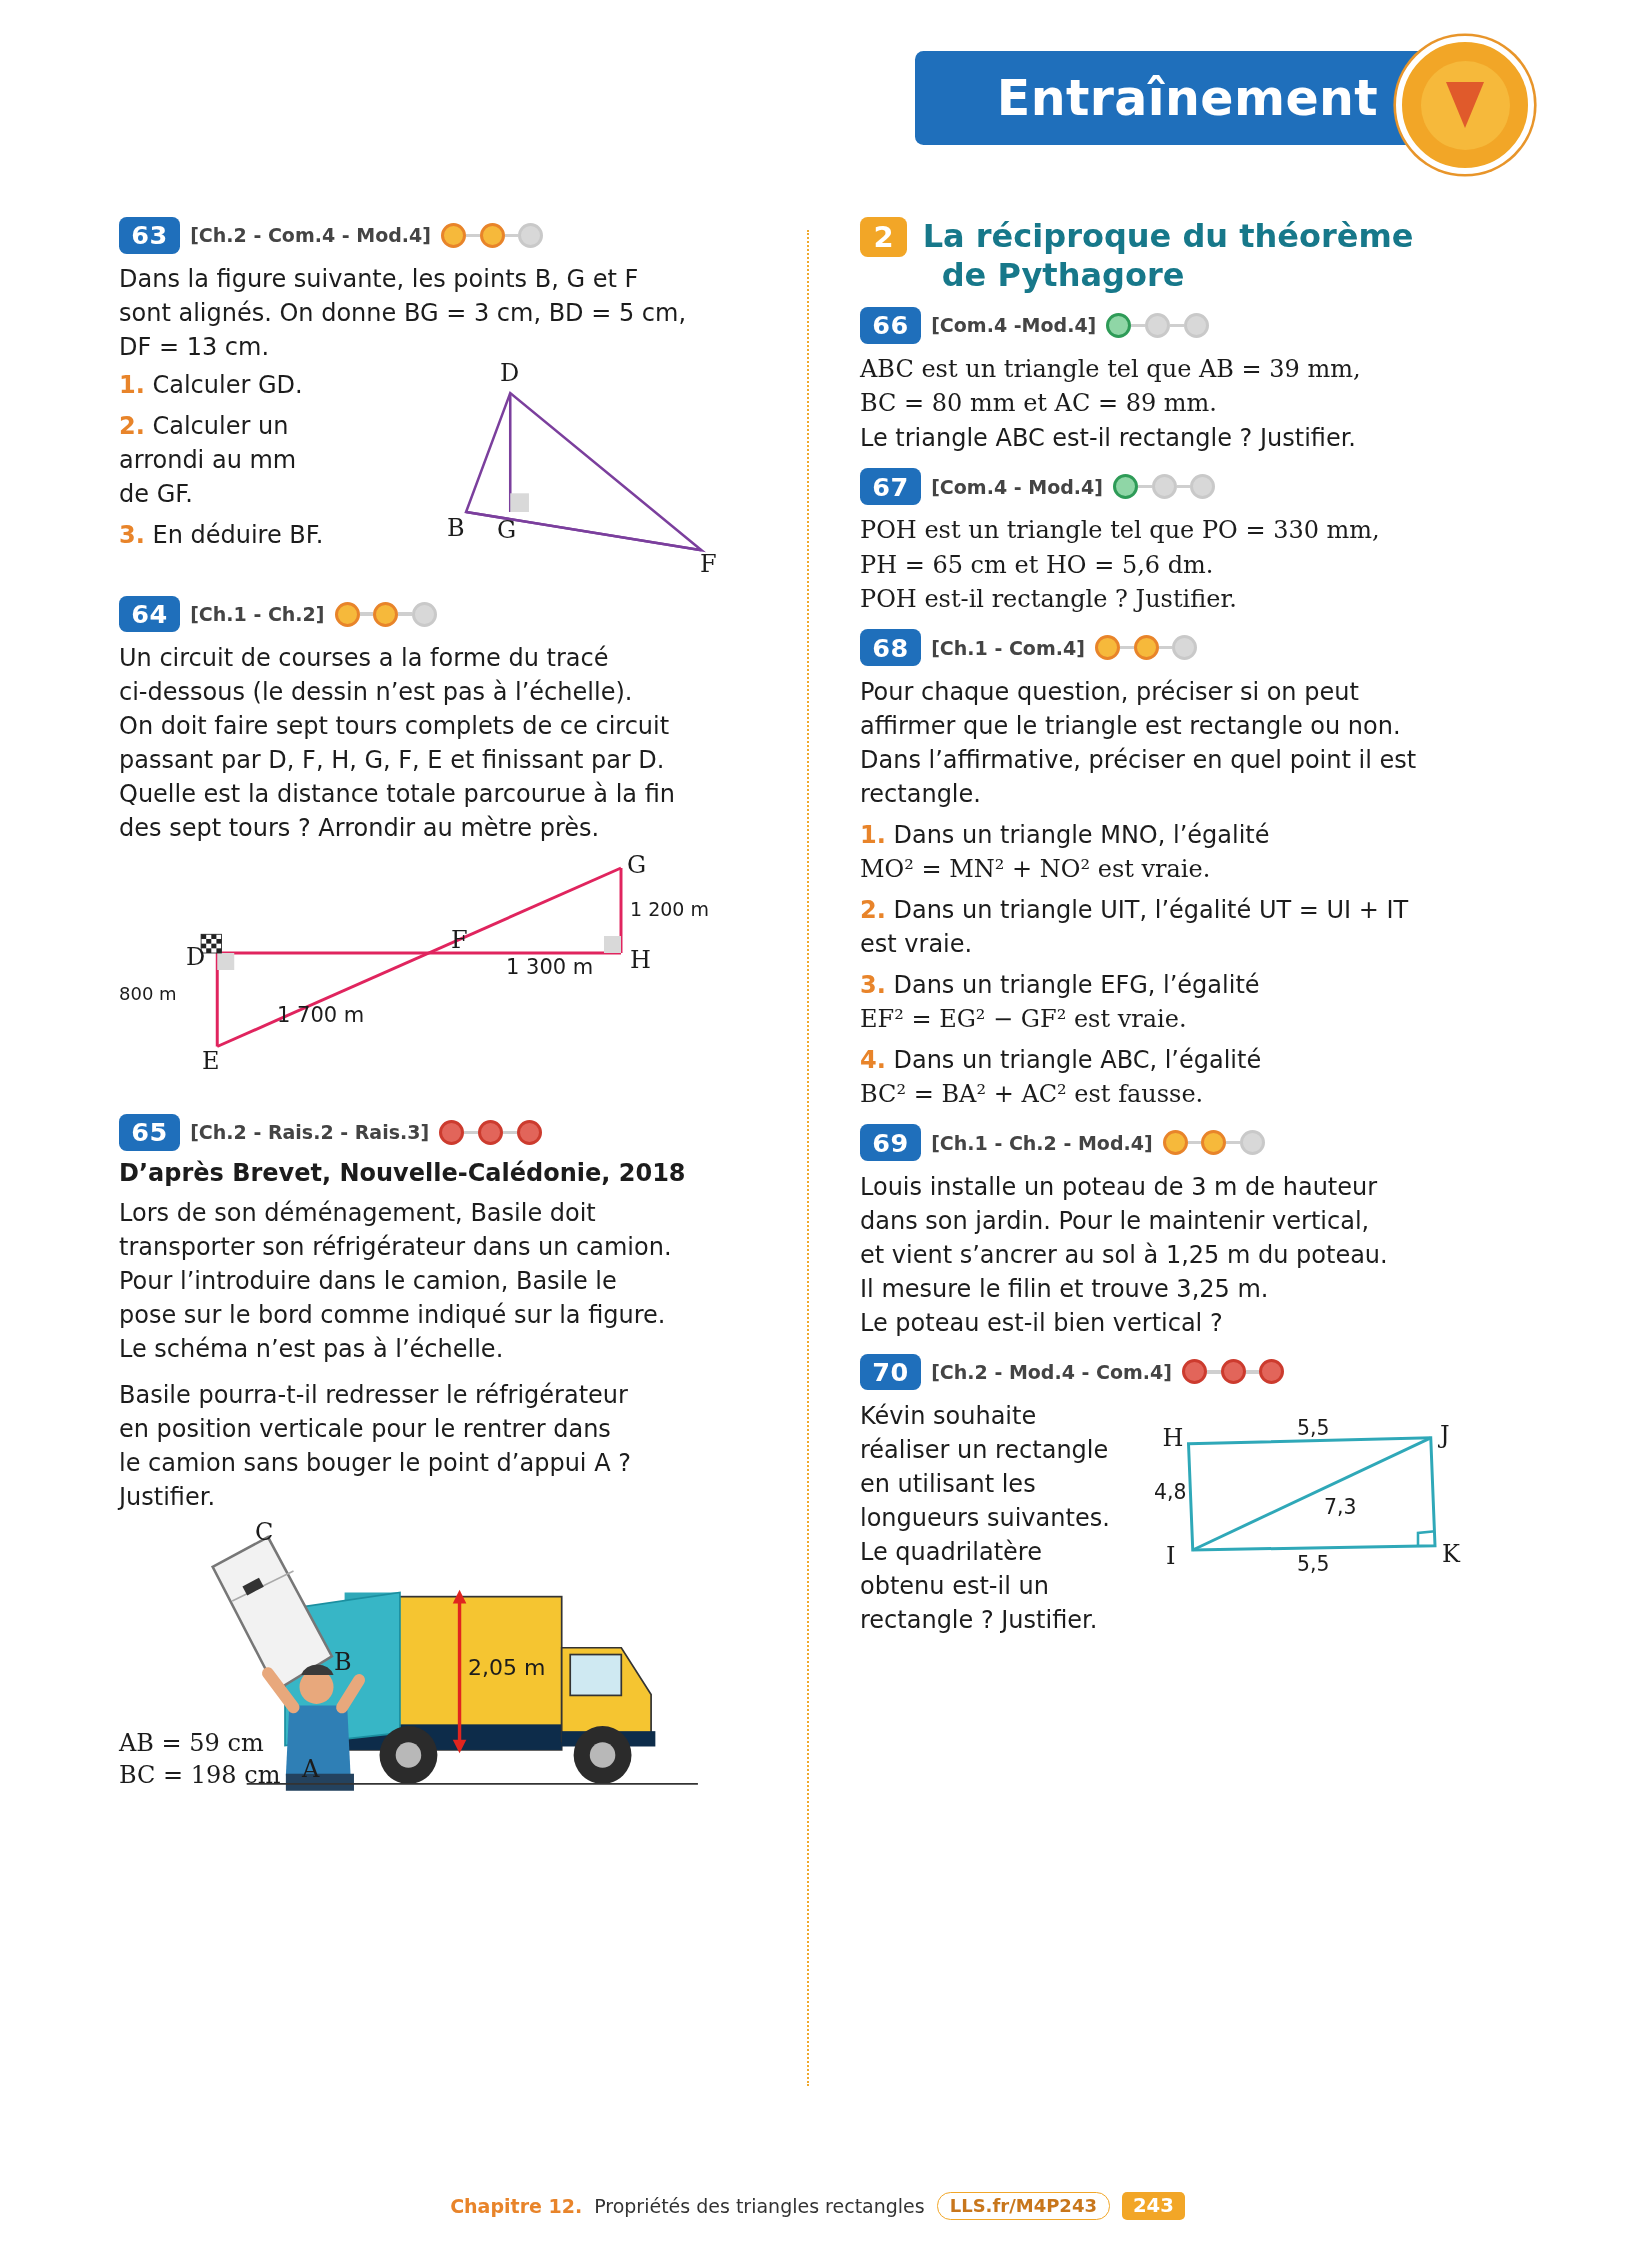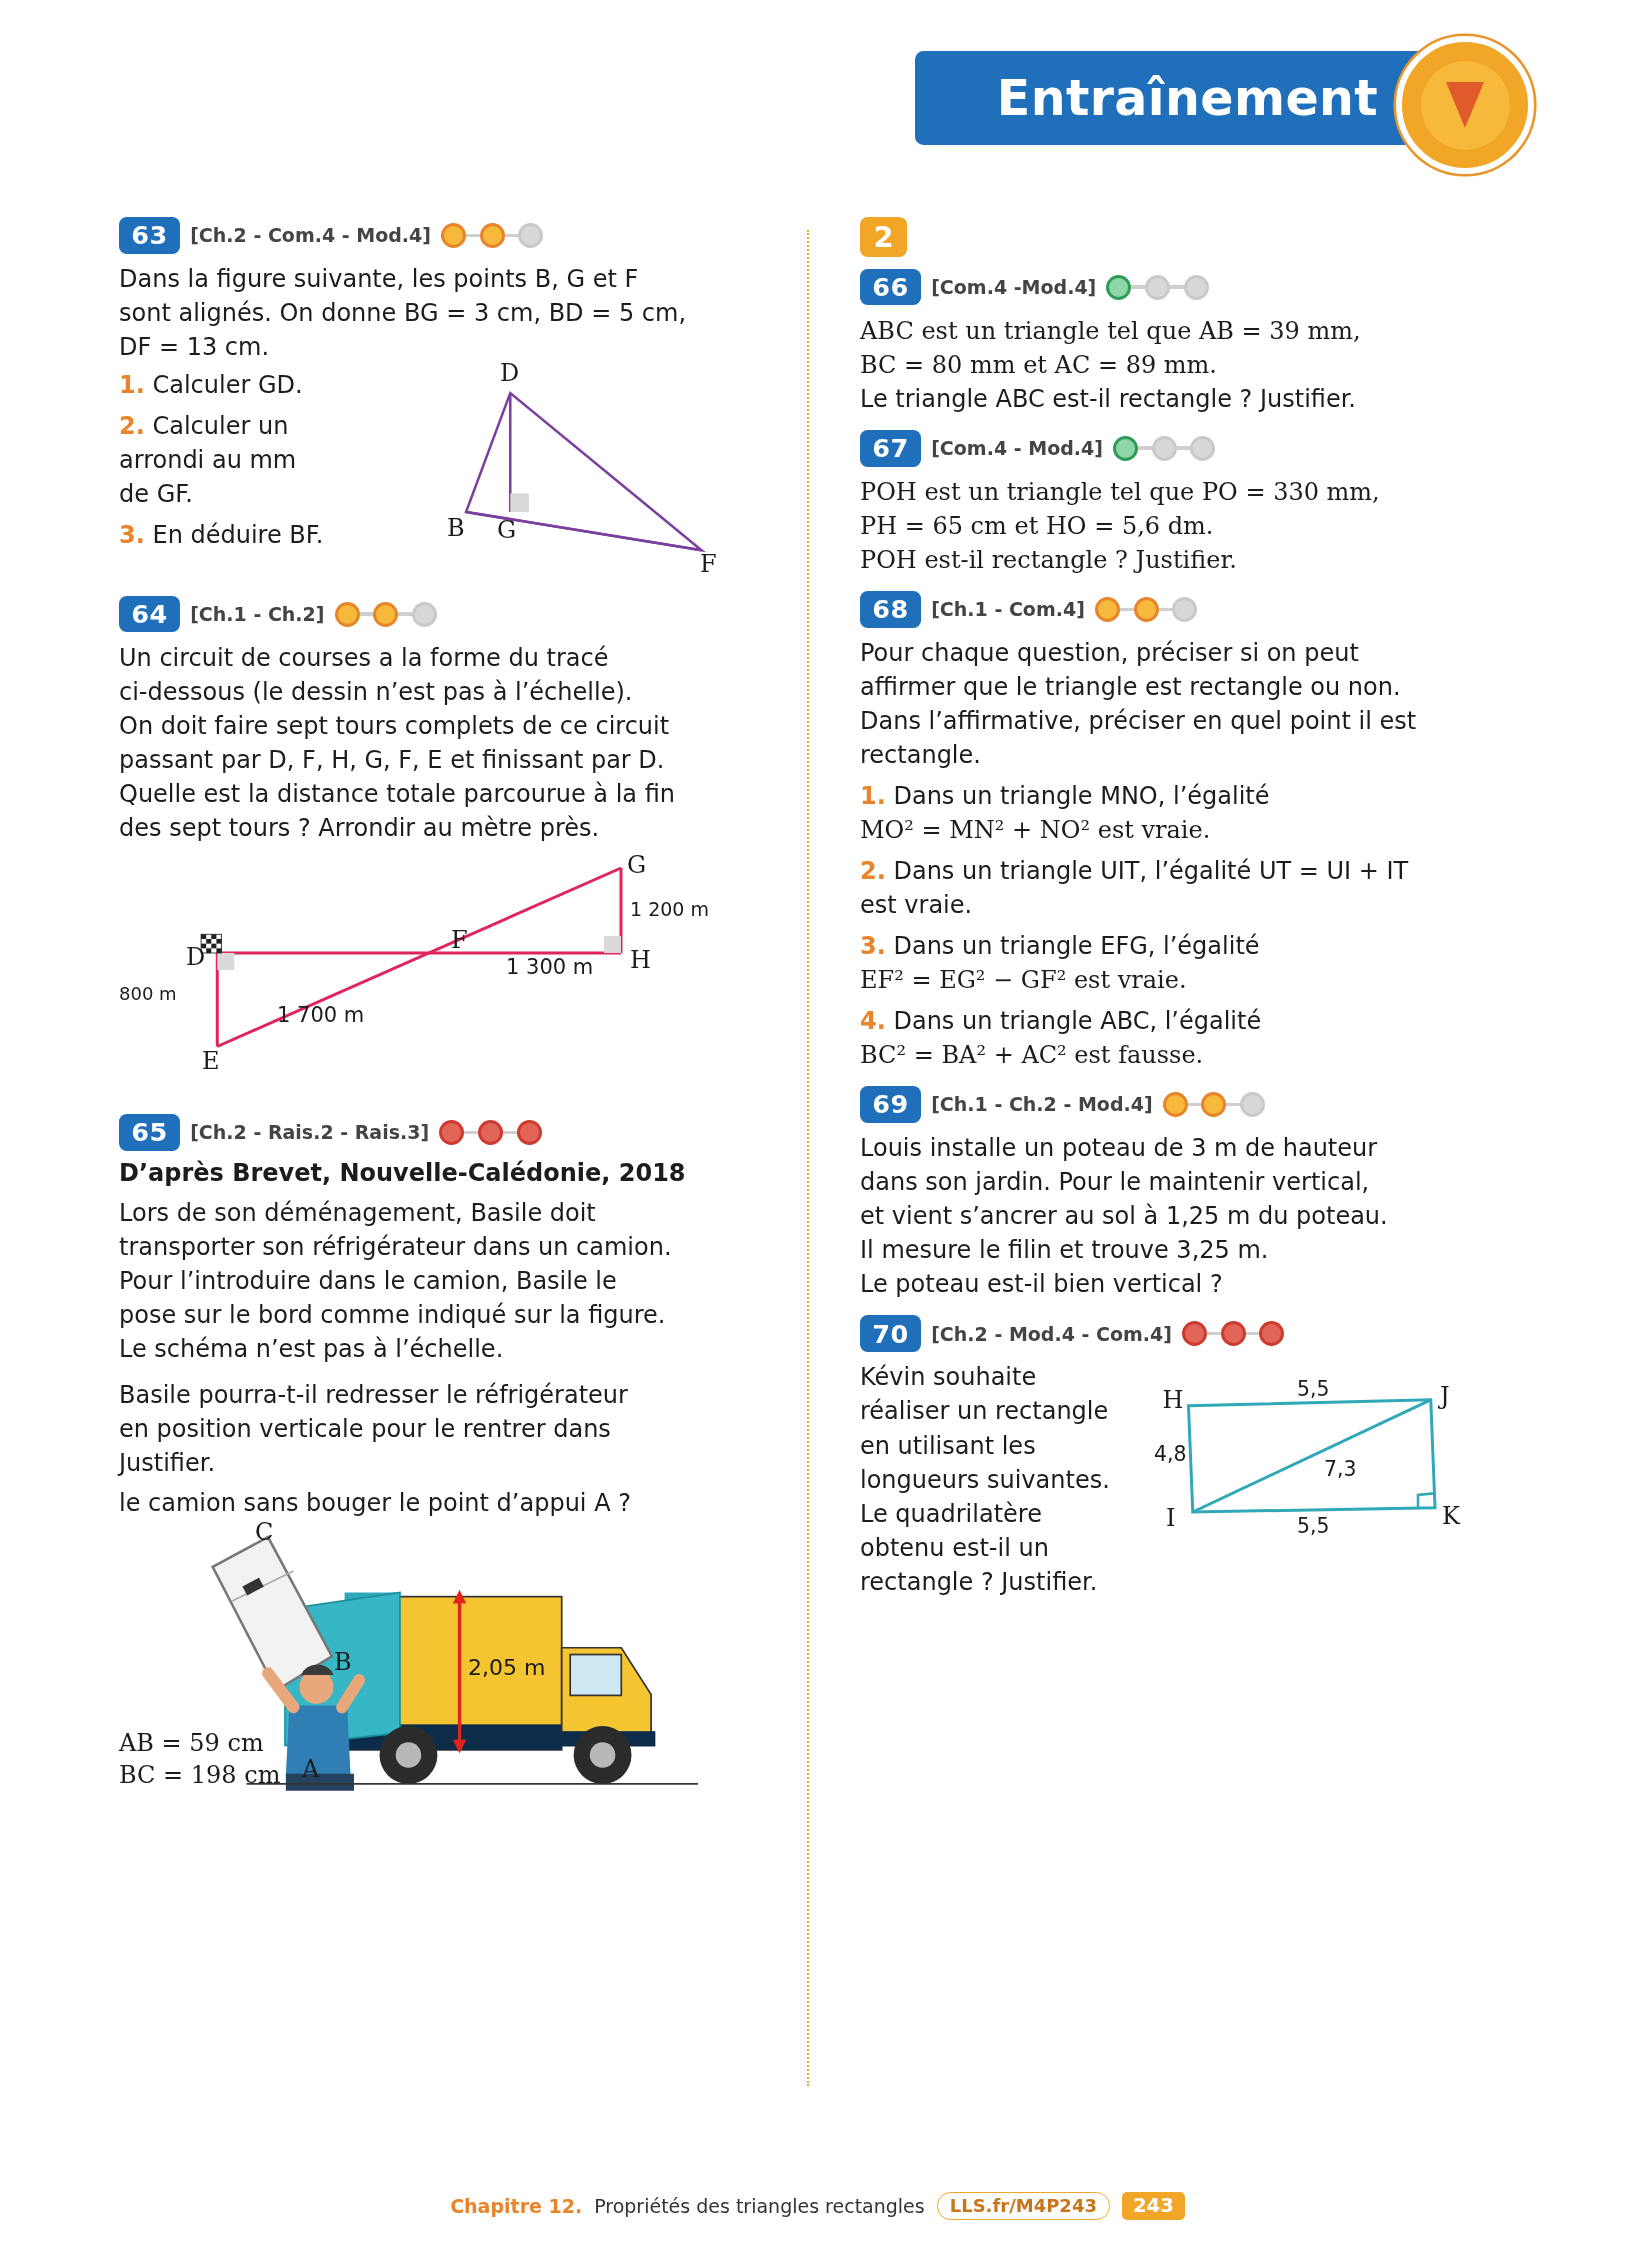--- a/index.html
+++ b/index.html
@@ -226,22 +226,22 @@
         </span>
       </div>
       <p class="title-src">D’après Brevet, Nouvelle-Calédonie, 2018</p>
       <p class="t" style="margin-bottom:0">Lors de son déménagement, Basile doit</p>
       <p class="t" style="margin-bottom:0">transporter son réfrigérateur dans un camion.</p>
       <p class="t" style="margin-bottom:0">Pour l’introduire dans le camion, Basile le</p>
       <p class="t" style="margin-bottom:0">pose sur le bord comme indiqué sur la figure.</p>
       <p class="t" style="margin-bottom:12px">Le schéma n’est pas à l’échelle.</p>
       <p class="t" style="margin-bottom:0">Basile pourra-t-il redresser le réfrigérateur</p>
       <p class="t" style="margin-bottom:0">en position verticale pour le rentrer dans</p>
+      <p class="t" style="margin-bottom:0">le camion sans bouger le point d’appui A ?</p>
       <p class="t" style="margin-bottom:5.1px">Justifier.</p>
-      <p class="t" style="margin-bottom:0">le camion sans bouger le point d’appui A ?</p>
 
       <div class="fig" style="width:630px;height:281px;">
         <svg width="630" height="281" viewBox="0 0 740 330">
 
           <rect x="270" y="90" width="250" height="180" fill="#f5c531" stroke="#333" stroke-width="2"></rect>
           <rect x="270" y="240" width="250" height="30" fill="#0d2c4a"></rect>
 
           <polygon points="265,85 330,85 330,250 265,250" fill="#2fa8b8"></polygon>
           <polygon points="195,105 330,85 330,250 195,265" fill="#37b6c6" stroke="#1b8fa0" stroke-width="2"></polygon>
 
@@ -278,20 +278,24 @@
         <span style="position:absolute;left:0px;top:209px;font-size:24px;" class="ser">AB = 59 cm</span>
         <span style="position:absolute;left:0px;top:241px;font-size:24px;" class="ser">BC = 198 cm</span>
       </div>
     </div>
   </div>
 
   <div class="col col-right">
 
     <div class="sec-head">
       <span class="sec-num">2</span>
+      <span class="sec-title">
+        <span>La réciproque du théorème</span><br>
+        <span style="padding-left:19px;display:inline-block">de Pythagore</span>
+      </span>
     </div>
 
     <div class="ex">
       <div class="ex-head">
         <span class="ex-num">66</span>
         <span class="ex-tags">[Com.4 -Mod.4]</span>
         <span class="dots">
           <span class="dot green"></span>
           <span class="dot-line"></span>
           <span class="dot grey"></span>

